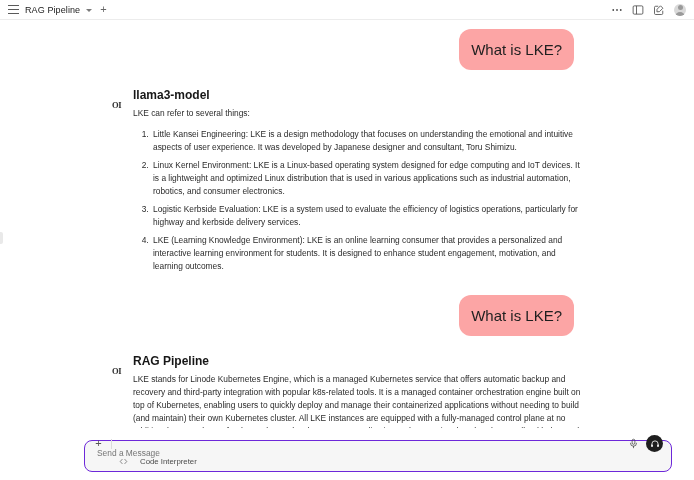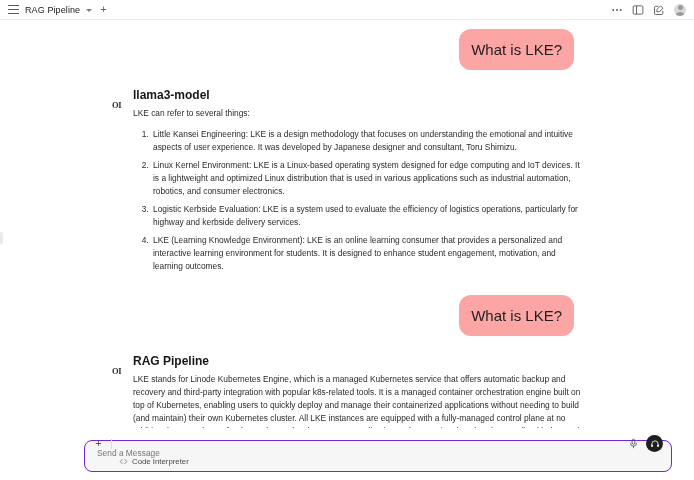--- a/index.html
+++ b/index.html
@@ -168,21 +168,21 @@
     gap: 7px;
   }
   .plus-btn {
     width: 11px; height: 11px;
     display: inline-flex; align-items: center; justify-content: center;
     color: #555; font-size: 11px; line-height: 1;
     cursor: pointer;
   }
   .vdiv { width: 1px; height: 10px; background: #dcdcdc; }
   .tool-chip {
-    display: inline-flex; align-items: center; gap: 4px;
+    display: inline-flex; align-items: center; gap: 12px;
     font-size: 7.8px; color: #4a4a4a; margin-top: 36px;
   }
   .tool-chip .ic { width: 9px; height: 9px; color: #555; }
   .composer-right {
     margin-left: auto;
     display: flex; align-items: center; gap: 7px;
   }
   .mic { width: 11px; height: 11px; color: #444; }
   .headset-btn {
     width: 17px; height: 17px; border-radius: 50%;

